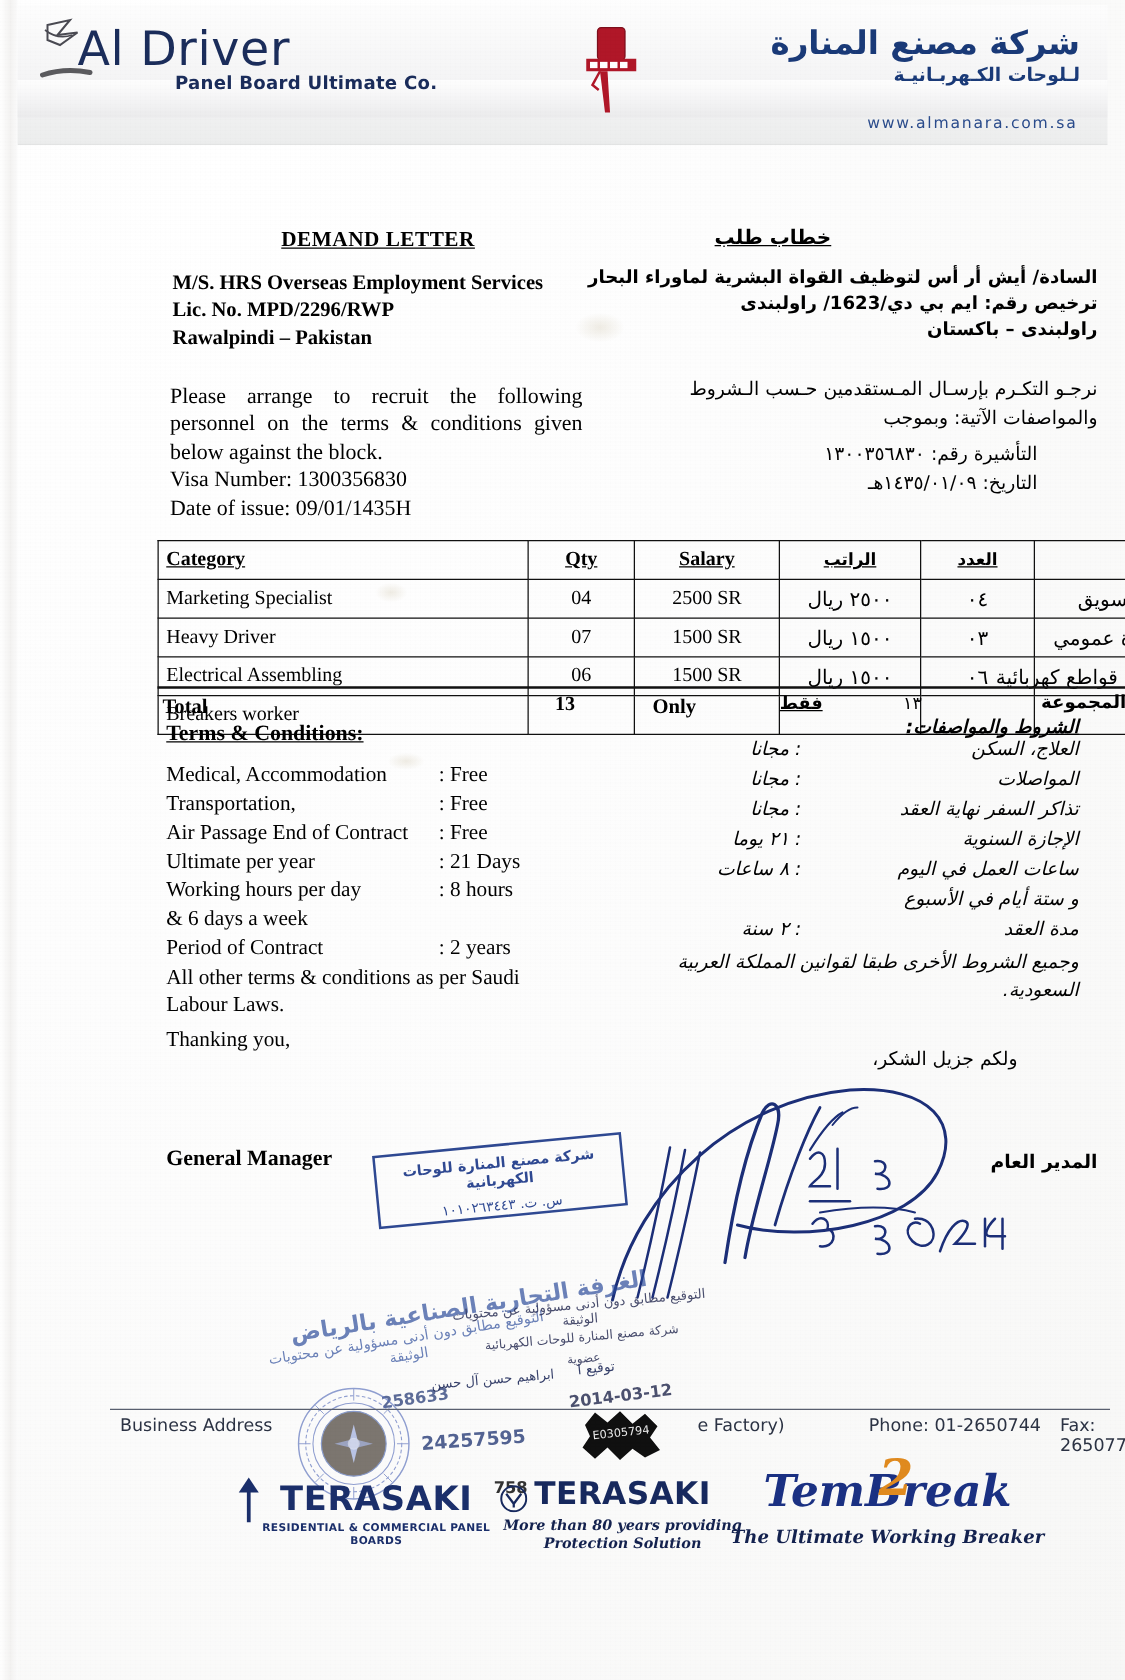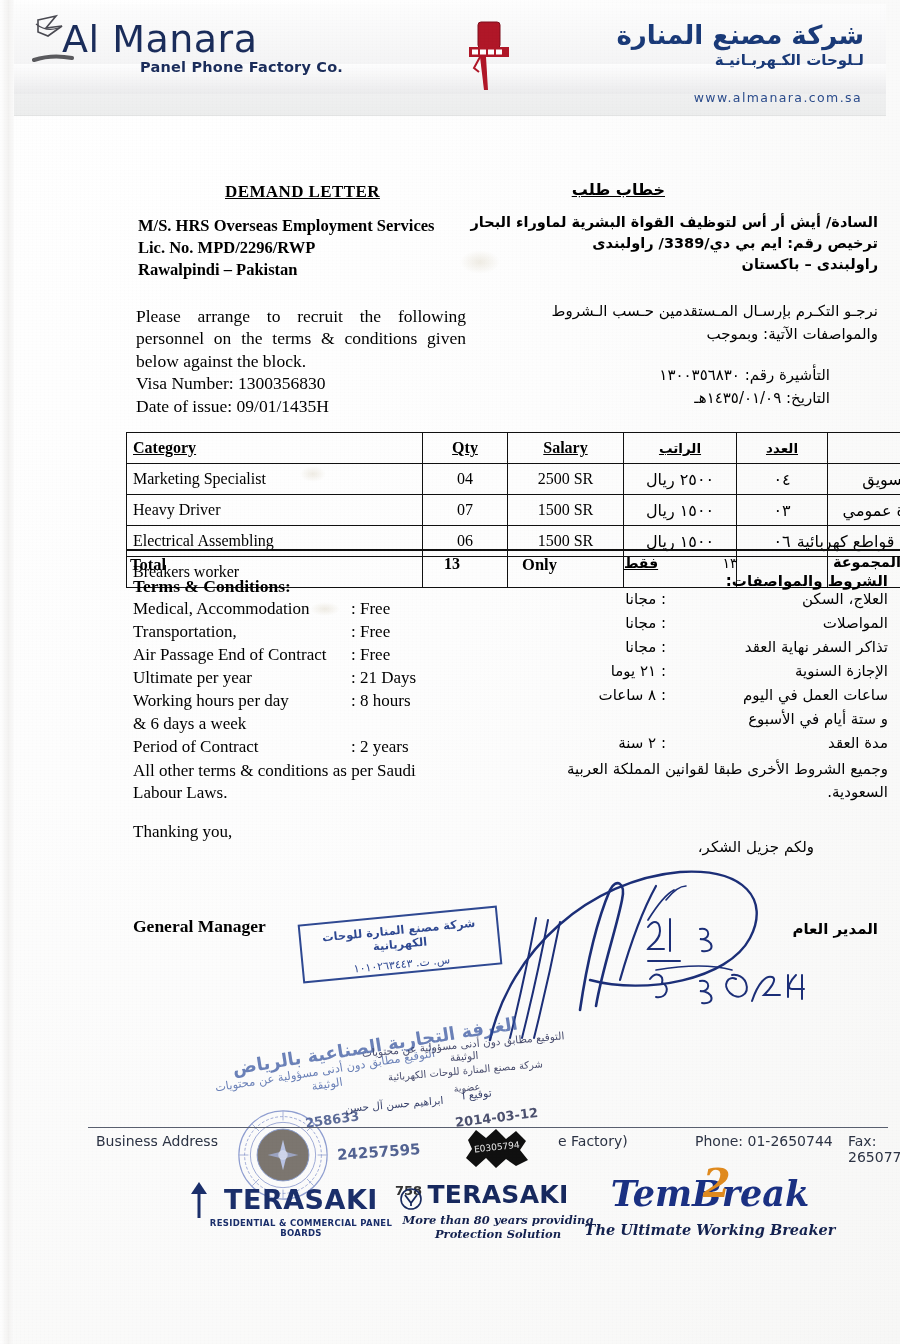--- a/index.html
+++ b/index.html
@@ -150,21 +150,21 @@
   .intro-en .nojust { text-align: left; }
   .intro-ar {
     position: absolute; right: 22px; top: 300px;
     width: 400px;
     direction: rtl; text-align: justify;
     font-family: "DejaVu Sans", sans-serif;
     font-size: 15px; line-height: 1.55;
   }
   .intro-ar .ln2 { text-align: right; }
   .visa-ar {
-    position: absolute; right: 70px; top: 364px;
+    position: absolute; right: 70px; top: 352px;
     direction: rtl; text-align: right;
     font-family: "DejaVu Sans", sans-serif;
     font-size: 15px; line-height: 1.5;
   }
 
   
   .tbl {
     position: absolute;
     left: 126px; top: 432px;
     width: 779px;
@@ -218,43 +218,44 @@
   .total-row .tr-faqat    { position:absolute; left:465px; top:4px; width:100px; text-align:center; font-family:"DejaVu Sans",sans-serif; font-size:14px; font-weight:700; text-decoration:underline;}
   .total-row .tr-adad     { position:absolute; left:565px; top:4px; width:78px; text-align:center; font-family:"DejaVu Sans",sans-serif; font-size:14px;}
   .total-row .tr-ar-label { position:absolute; right:4px;  top:3px; font-family:"DejaVu Sans",sans-serif; font-size:14.5px; font-weight:700; direction:rtl;margin-left:28px;}
 
   
   .terms-en {
     position: absolute; left: 133px; top: 576px;
     width: 350px;
   }
   .terms-en .tt {
-    font-size: 17.5px; font-weight: 700; 
-    margin-bottom: 1px;
+    font-size: 17.5px; font-weight: 700; text-decoration: underline;
+    margin-bottom: 12px;
   }
   .terms-en .row {
     position: relative;
     font-size: 17px;
     line-height: 1.33;
     height: 23px;
   }
   .terms-en .row .lbl { position: absolute; left: 0; top: 0; }
   .terms-en .row .val { position: absolute; left: 218px; top: 0; }
   .terms-en .row.full .lbl { position: static; }
   .terms-en .closing {
     font-size: 17px; line-height: 1.3; text-align: justify; width: 345px;
     margin-top: 1px;
   }
   .terms-en .closing .l2 { text-align: left; }
 
   .terms-ar {
-    position: absolute; right: 12px; top: 572px;
+    position: absolute; right: 37px; top: 572px;
     width: 420px;
     direction: rtl;
     font-family: "DejaVu Sans", sans-serif;
+    font-style: italic;
   }
   .terms-ar .tt {
     font-size: 15px; font-weight: 700; text-decoration: underline;
     text-align: right;
   }
   .terms-ar .row {
     position: relative; height: 24px; font-size: 15px; text-align: right;
   }
   .terms-ar .row .lbl { position: absolute; right: 0; top: 0; }
   .terms-ar .row .val { position: absolute; right: 222px; top: 0; white-space: nowrap; }
@@ -443,22 +444,22 @@
 
     <div class="lh-mark">
       <svg width="60" height="62" viewBox="0 0 60 62">
         <path d="M6 6 L24 2 L14 14 L30 12 L16 22 L6 18 Z" fill="none" stroke="#4a4a52" stroke-width="1.6"></path>
         <path d="M4 10 Q14 18 26 14" fill="none" stroke="#4a4a52" stroke-width="1.3"></path>
         <path d="M2 46 Q20 40 40 44" fill="none" stroke="#5a5a5e" stroke-width="4" stroke-linecap="round"></path>
       </svg>
     </div>
 
     <div class="lh-enlogo">
-      <div class="main">Al Manara</div>
-      <div class="sub">Panel Phone Factory Co.</div>
+      <div class="main">Al Driver</div>
+      <div class="sub">Panel Board Ultimate Co.</div>
     </div>
 
     <div class="lh-icon">
       <svg width="46" height="72" viewBox="0 0 46 72">
         <rect x="12" y="2" width="22" height="26" rx="3" fill="#b01728"></rect>
         <rect x="12" y="2" width="22" height="26" rx="3" fill="none" stroke="#7d0f1c" stroke-width="1"></rect>
         <rect x="3" y="27" width="40" height="10" fill="#b01728"></rect>
         <rect x="6" y="29.5" width="6" height="5" fill="#ffffff"></rect>
         <rect x="14" y="29.5" width="6" height="5" fill="#ffffff"></rect>
         <rect x="22" y="29.5" width="6" height="5" fill="#ffffff"></rect>
@@ -482,21 +483,21 @@
     <div class="title-ar">خطاب طلب</div>
 
     <div class="addr-en">
       <div>M/S. HRS Overseas Employment Services</div>
       <div>Lic. No. MPD/2296/RWP</div>
       <div>Rawalpindi – Pakistan</div>
     </div>
 
     <div class="addr-ar">
       <div>السادة/ أيش أر أس لتوظيف القواة البشرية لماوراء البحار</div>
-      <div>ترخيص رقم:  ايم بي دي/3389/ راولبندى</div>
+      <div>ترخيص رقم:  ايم بي دي/1623/ راولبندى</div>
       <div>راولبندى – باكستان</div>
     </div>
 
     <div class="intro-en">
       <div>Please arrange to recruit the following personnel on the terms &amp; conditions given below against the block.</div>
       <div class="nojust">
         <span>Visa Number:</span>
         <span>1300356830</span>
       </div>
       <div class="nojust">

